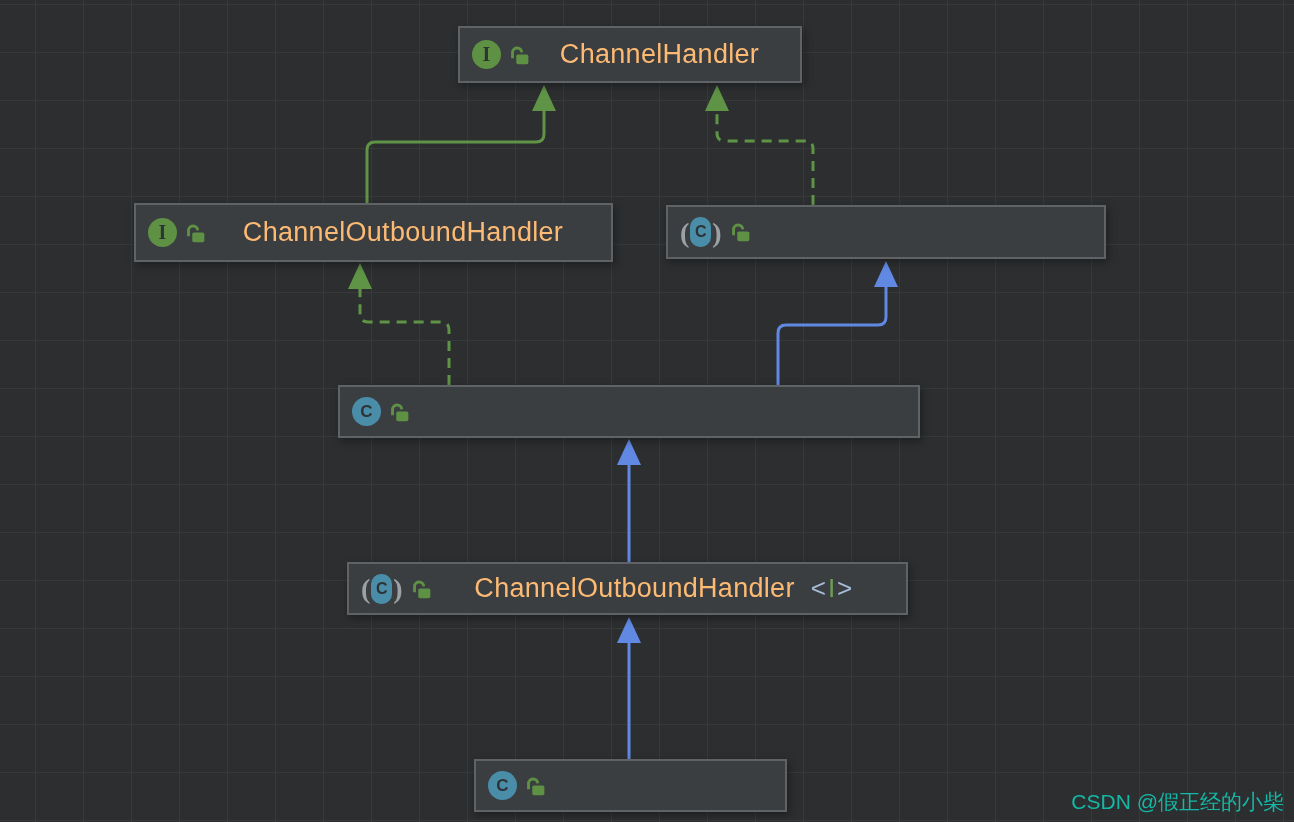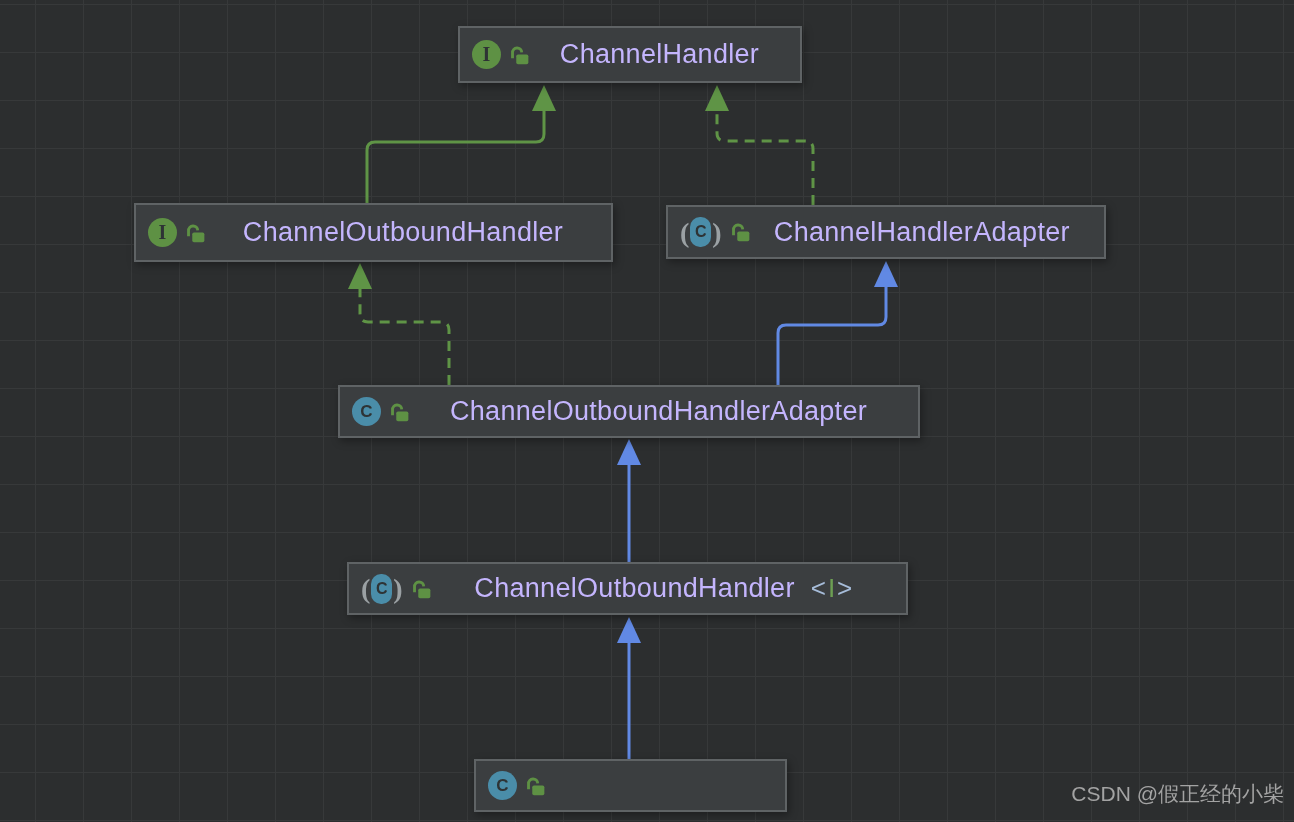--- a/index.html
+++ b/index.html
@@ -15,41 +15,41 @@
   }
   #edges{position:absolute;left:0;top:0;width:1294px;height:822px;pointer-events:none}
   .node{
     position:absolute;box-sizing:border-box;
     background:#3b3e40;border:2px solid #5f6365;
     display:flex;align-items:center;padding:0 12px;
     box-shadow:2px 3px 8px rgba(0,0,0,.35);
   }
   .icons{display:flex;align-items:center;gap:8px;flex:0 0 auto}
   .namewrap{flex:1;display:flex;justify-content:center;align-items:center;gap:16px;min-width:0}
-  .cname{color:#c4b5fd;font-size:27px;white-space:nowrap;letter-spacing:.3px}
+  .cname{color:#fdba74;font-size:27px;white-space:nowrap;letter-spacing:.3px}
   .generic{font-size:26px;color:#a6bcd9;display:inline-flex;align-items:center;white-space:nowrap}
   .gparam{color:#6d9f53;padding:0 2px}
   .icircle{
     width:29px;height:29px;border-radius:50%;
     display:flex;align-items:center;justify-content:center;
     font-weight:700;color:#2e3335;flex:0 0 auto;
   }
   .iletter-serif{font-family:"Liberation Serif",serif;font-size:20px}
   .iletter-sans{font-family:"Liberation Sans",sans-serif;font-size:17px}
   .abswrap{display:flex;align-items:center;flex:0 0 auto}
   .paren{color:#9ba1a4;font-size:28px;line-height:29px;font-weight:700;font-family:"Liberation Serif",serif}
   .pill{
     width:21px;height:30px;border-radius:10px;margin:0 1px;
     display:flex;align-items:center;justify-content:center;
     font-weight:700;font-size:16px;color:#2e3335;flex:0 0 auto;
   }
   .lock{display:flex;align-items:center;flex:0 0 auto}
   .watermark{
-    position:absolute;right:10px;bottom:14px;
-    color:#a3a3a3;font-size:21px;white-space:nowrap;
+    position:absolute;right:10px;bottom:6px;
+    color:#14b8a6;font-size:21px;white-space:nowrap;
   }
 </style>
 </head>
 <body>
 
 <svg id="edges" xmlns="http://www.w3.org/2000/svg">
     <path d="M367,203 L367,150 Q367,142 375,142 L536,142 Q544,142 544,134 L544,110" fill="none" stroke="#5f9446" stroke-width="3" stroke-linejoin="round"></path>
     <polygon points="544,85 532,111 556,111" fill="#5f9446"></polygon>
     <path d="M813,205 L813,149 Q813,141 805,141 L725,141 Q717,141 717,133 L717,111" fill="none" stroke="#5f9446" stroke-width="3" stroke-linejoin="round" stroke-dasharray="10 7"></path>
     <polygon points="717,85 705,111 729,111" fill="#5f9446"></polygon>
@@ -99,36 +99,30 @@
           <span class="pill" style="background: rgb(74, 141, 169);">C</span>
           <span class="paren">)</span>
         </span>
         <span class="lock">
           <svg width="22" height="22" viewBox="0 0 20 20" xmlns="http://www.w3.org/2000/svg">
             <path d="M3.2,13 V8 a4.2,4.2 0 0 1 8.4,-0.4" fill="none" stroke="#5e9144" stroke-width="2.6"></path>
             <rect x="6.6" y="9.6" width="11" height="8.8" rx="1.6" fill="#5e9144"></rect>
           </svg>
         </span>
       </span>
-      <span class="namewrap">
-        <span class="cname">ChannelHandlerAdapter</span>
-      </span>
     </div>
     <div class="node" style="left: 338px; top: 385px; width: 582px; height: 53px;">
       <span class="icons">
         <span class="icircle iletter-sans" style="background: rgb(74, 141, 169);">C</span>
         <span class="lock">
           <svg width="22" height="22" viewBox="0 0 20 20" xmlns="http://www.w3.org/2000/svg">
             <path d="M3.2,13 V8 a4.2,4.2 0 0 1 8.4,-0.4" fill="none" stroke="#5e9144" stroke-width="2.6"></path>
             <rect x="6.6" y="9.6" width="11" height="8.8" rx="1.6" fill="#5e9144"></rect>
           </svg>
         </span>
-      </span>
-      <span class="namewrap">
-        <span class="cname">ChannelOutboundHandlerAdapter</span>
       </span>
     </div>
     <div class="node" style="left: 347px; top: 562px; width: 561px; height: 53px;">
       <span class="icons">
         <span class="abswrap">
           <span class="paren">(</span>
           <span class="pill" style="background: rgb(74, 141, 169);">C</span>
           <span class="paren">)</span>
         </span>
         <span class="lock">

